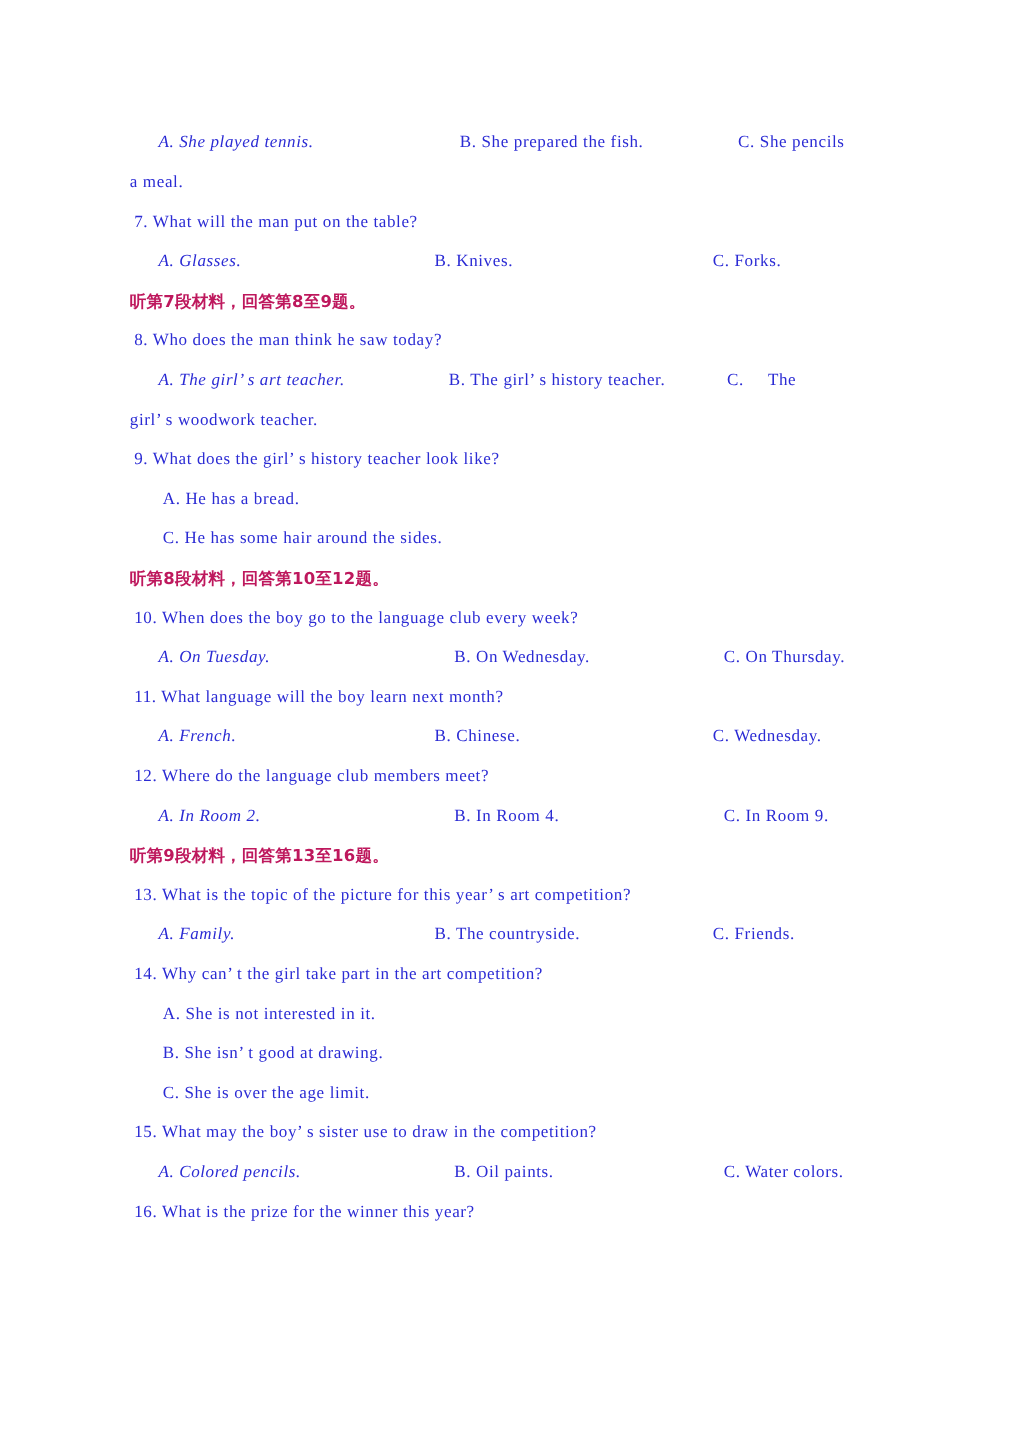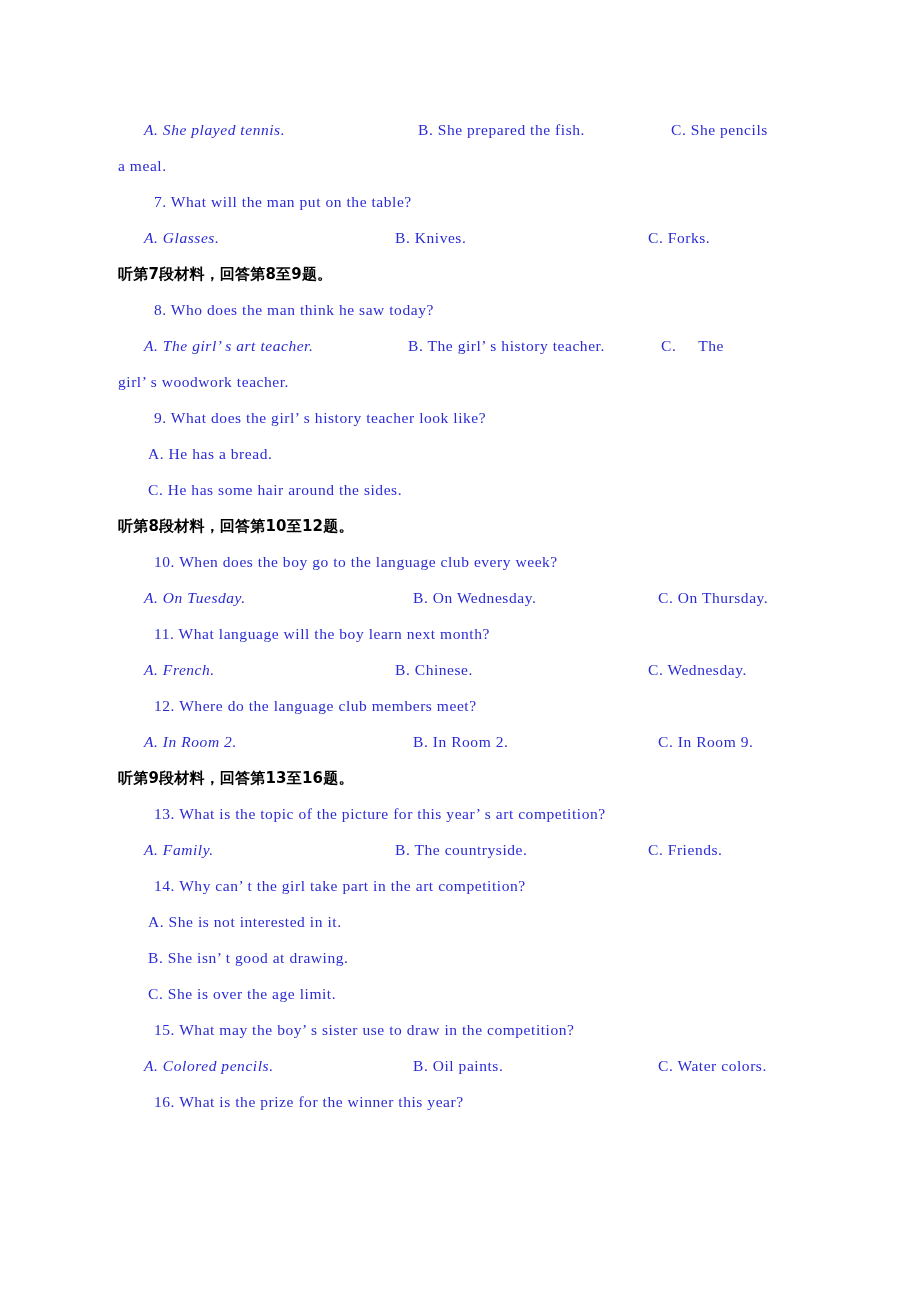--- a/index.html
+++ b/index.html
@@ -43,27 +43,26 @@
     letter-spacing: 0.55px;
     color: #2b2bd4;
   }
 
   
   .cn-head {
     font-family: "DejaVu Sans", "Liberation Sans", sans-serif;
     font-size: 15px;
     letter-spacing: 0.2px;
     font-weight: 700;
-    color: #000000;
+    color: #be185d;
   }
 
   
   .stem {
     padding-left: 4px;
-    margin-left: 32px;
   }
 
   
   .opts {
     position: relative;
     height: 36px;
   }
   .opt {
     position: absolute;
     top: 0;
@@ -153,21 +152,21 @@
     <div class="line opts">
       <span class="opt optA">A. French.</span>
       <span class="opt optB">B. Chinese.</span>
       <span class="opt optC">C. Wednesday.</span>
     </div>
 
     <div class="line stem">12. Where do the language club members meet?</div>
 
     <div class="line opts w3">
       <span class="opt optA">A. In Room 2.</span>
-      <span class="opt optB">B. In Room 2.</span>
+      <span class="opt optB">B. In Room 4.</span>
       <span class="opt optC">C. In Room 9.</span>
     </div>
 
     <div class="line cn-head">听第9段材料，回答第13至16题。</div>
 
     <div class="line stem">13. What is the topic of the picture for this year’ s art competition?</div>
 
     <div class="line opts">
       <span class="opt optA">A. Family.</span>
       <span class="opt optB">B. The countryside.</span>

